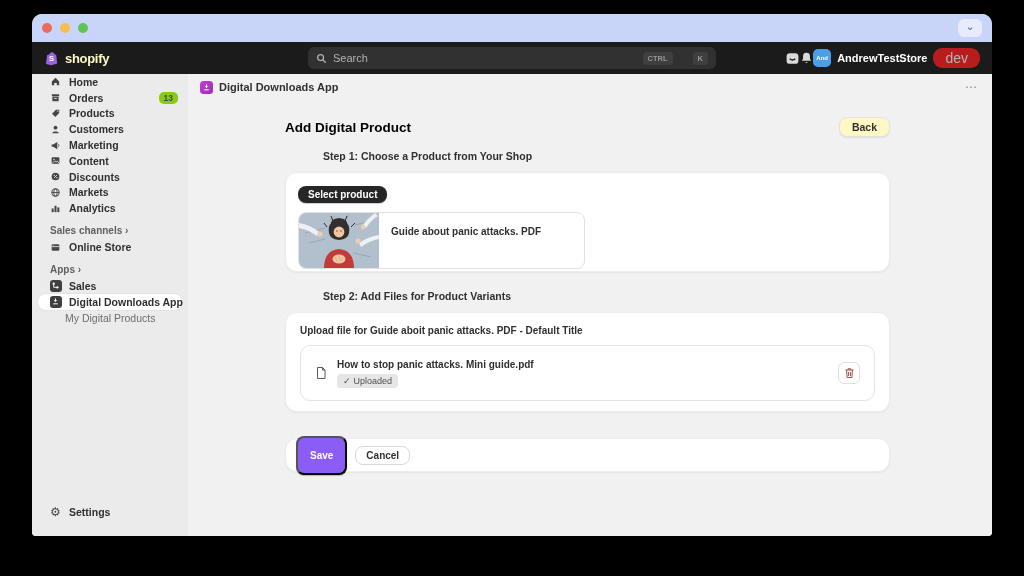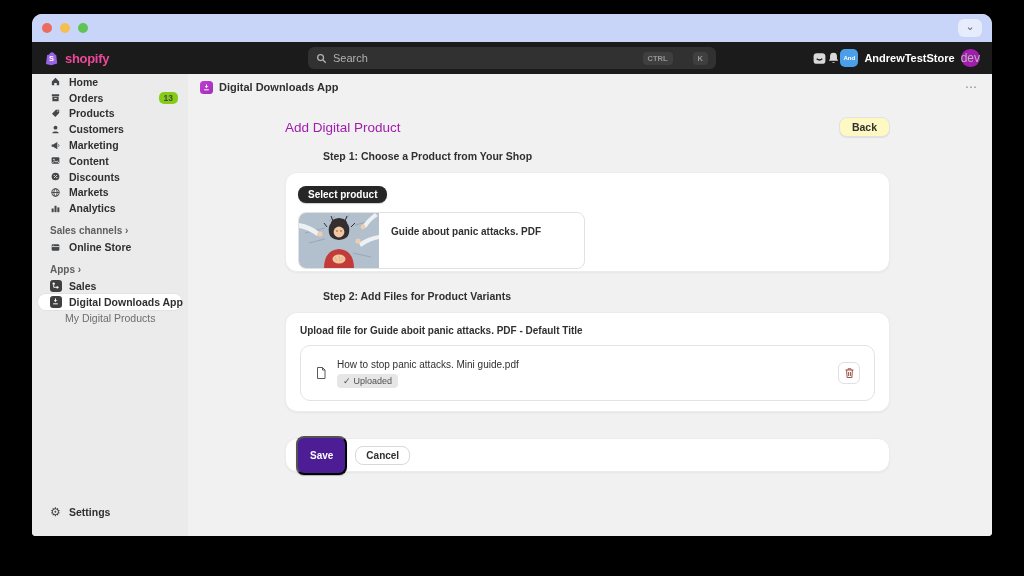--- a/index.html
+++ b/index.html
@@ -13,32 +13,32 @@
   .titlebar { height:28px; background:#c9d5f8; display:flex; align-items:center; padding:0 10px; }
   .lights { display:flex; gap:8px; }
   .light { width:10px; height:10px; border-radius:50%; }
   .light.red{ background:#ec6a5e; } .light.yellow{ background:#f4bf4f; } .light.green{ background:#5fc454; }
   .tb-chevron { margin-left:auto; width:24px; height:18px; border-radius:6px; background:rgba(255,255,255,.55);
                 color:#5e6a86; font-size:11px; line-height:15px; text-align:center; }
 
   
   .topbar { position:relative; height:32px; background:#1b1b1b; display:flex; align-items:center; padding:0 12px; }
   .logo { display:flex; align-items:center; gap:5px; }
-  .logo-word { color:#ec4899; font-size:13px; font-weight:700; letter-spacing:-.3px; }
+  .logo-word { color:#fef9c3; font-size:13px; font-weight:700; letter-spacing:-.3px; }
   .searchbar { position:absolute; left:50%; top:5px; transform:translateX(-50%); width:408px; height:22px;
                background:#313131; border-radius:6px; display:flex; align-items:center; padding:0 8px; gap:6px; }
   .search-text { color:#b2b2b2; font-size:11px; }
   .kbd-group { margin-left:auto; display:flex; gap:20px; }
   .kbd { background:#3f3f3f; color:#969696; font-size:7.5px; font-weight:700; border-radius:4px; padding:2px 5px; }
   .top-right { margin-left:auto; display:flex; align-items:center; }
   .store-chip { display:flex; align-items:center; gap:6px; }
   .avatar { width:18px; height:18px; border-radius:5px; background:#4b9fe8; color:#fff; font-size:6px; font-weight:700;
             display:flex; align-items:center; justify-content:center; }
   .store-name { color:#fff; font-size:11px; font-weight:700; }
-  .dev-badge { background:#a21caf; color:#b5b5b5; font-size:12px; border-radius:9px; padding:2px 0; }
+  .dev-badge { background:#b91c1c; color:#b5b5b5; font-size:14px; border-radius:9px; padding:2px 12px; }
 
   
   .body-row { display:flex; height:462px; }
   .sidebar { width:156px; background:#ebebeb; position:relative; padding-top:0; flex:none; }
   .s-item { display:flex; align-items:center; gap:8px; height:15.8px; padding-left:18px; cursor:default; }
   .s-ic { width:11px; height:11px; display:flex; align-items:center; justify-content:center; color:#44474a; flex:none; }
   .s-lbl { font-size:10.5px; font-weight:600; color:#303030; white-space:nowrap; }
   .s-badge { margin-left:auto; margin-right:10px; background:#84cc16; color:#4a4a4a; font-size:8.5px; font-weight:600;
              border-radius:5px; padding:1px 5px; }
   .s-section { padding-left:18px; margin-top:9px; margin-bottom:3px; font-size:10px; font-weight:600; color:#5f5f5f; }
@@ -51,47 +51,47 @@
   
   .main { flex:1; background:#f1f1f1; position:relative; }
   .app-header { height:26px; display:flex; align-items:center; padding:0 14px 0 12px; }
   .app-ic { width:13px; height:13px; border-radius:3.5px; background:linear-gradient(135deg,#c13ed6,#9d2fb5);
             display:flex; align-items:center; justify-content:center; flex:none; }
   .app-title { margin-left:6px; font-size:11px; font-weight:700; color:#303030; }
   .overflow { margin-left:auto; color:#8a8a8a; font-size:12px; letter-spacing:1px; }
 
   .content { margin-left:97px; width:605px; padding-top:18px; }
   .page-head { display:flex; align-items:center; justify-content:space-between; height:18px; margin-bottom:14px; }
-  .page-title { font-size:13.5px; font-weight:400; color:#a21caf; }
+  .page-title { font-size:13.5px; font-weight:700; color:#000000; }
   .btn-back { background:#fef9c3; border:1px solid #e2e2e2; box-shadow:0 1px 1px rgba(0,0,0,.08); border-radius:8px;
               padding:3px 12px; font-size:10.5px; font-weight:600; color:#303030; }
   .step-title { font-size:10.5px; font-weight:700; color:#303030; height:12px; margin-bottom:10px;padding-left:38px; }
 
   .card { background:#fff; border:1px solid #ececec; border-radius:12px; box-shadow:0 1px 2px rgba(0,0,0,.05); }
   .card1 { height:100px; padding:11px 12px; margin-bottom:18px; }
   .btn-dark { display:inline-block; background:#262626; color:#fff; font-size:10px; font-weight:700;
               border-radius:8px; padding:3px 10px; box-shadow:0 1px 1px rgba(0,0,0,.2); }
   .product-box { margin-top:9px; width:287px; height:57px; border:1px solid #e1e1e1; border-radius:8px;
                  display:flex; overflow:hidden; background:#fff; }
   .product-img { width:80px; height:100%; flex:none; }
   .product-name { padding:13px 12px 0 12px; font-size:10px; font-weight:700; color:#303030; }
 
   .card2 { height:100px; padding:12px 14px; margin-bottom:26px; }
   .upload-label { font-size:10px; font-weight:700; color:#303030; }
   .file-box { margin-top:9px; height:56px; border:1px solid #e3e3e3; border-radius:10px;
               display:flex; align-items:center; padding:0 14px; }
   .file-info { margin-left:10px; }
-  .file-name { font-size:10px; font-weight:400; color:#303030; }
+  .file-name { font-size:10px; font-weight:700; color:#303030; }
   .uploaded-badge { display:inline-flex; align-items:center; gap:3px; margin-top:4px; background:#e6e6e6;
                     color:#4f4f4f; font-size:9px; font-weight:500; border-radius:4px; padding:2px 6px; }
   .btn-trash { margin-left:auto; width:22px; height:22px; border:1px solid #e0e0e0; border-radius:6px; background:#fff;
                display:flex; align-items:center; justify-content:center; }
 
   .card3 { height:34px; display:flex; align-items:center; gap:8px; padding:0 10px; }
-  .btn-save { background:#4c1d95; color:#fff; font-size:10px; font-weight:700; border-radius:8px; padding:12px 12px;
+  .btn-save { background:#8b5cf6; color:#fff; font-size:10px; font-weight:700; border-radius:8px; padding:12px 12px;
               box-shadow:0 1px 1px rgba(0,0,0,.25); }
   .btn-cancel { background:#fff; border:1px solid #d9d9d9; border-radius:8px; padding:3px 10px;
                 font-size:10px; font-weight:600; color:#303030; }
   svg { display:block; }
 </style>
 </head>
 <body>
 
 <div class="stage">
   <div class="window">

